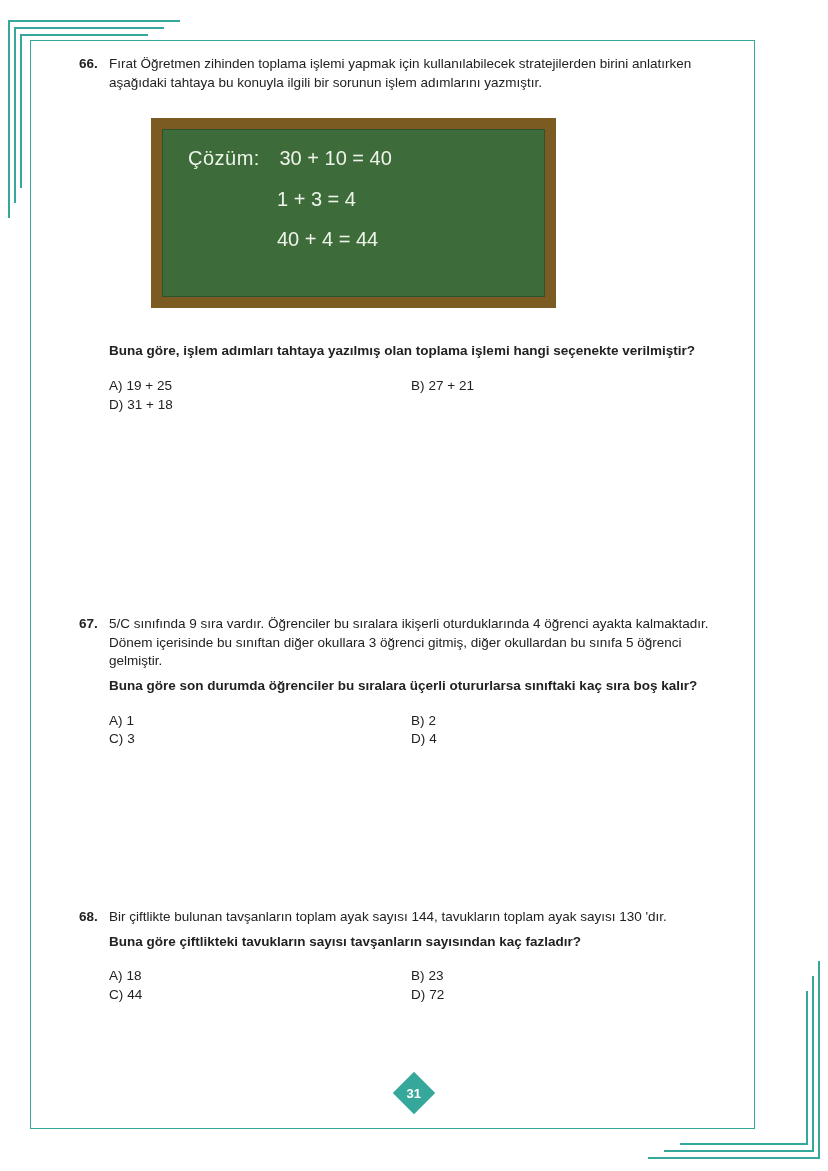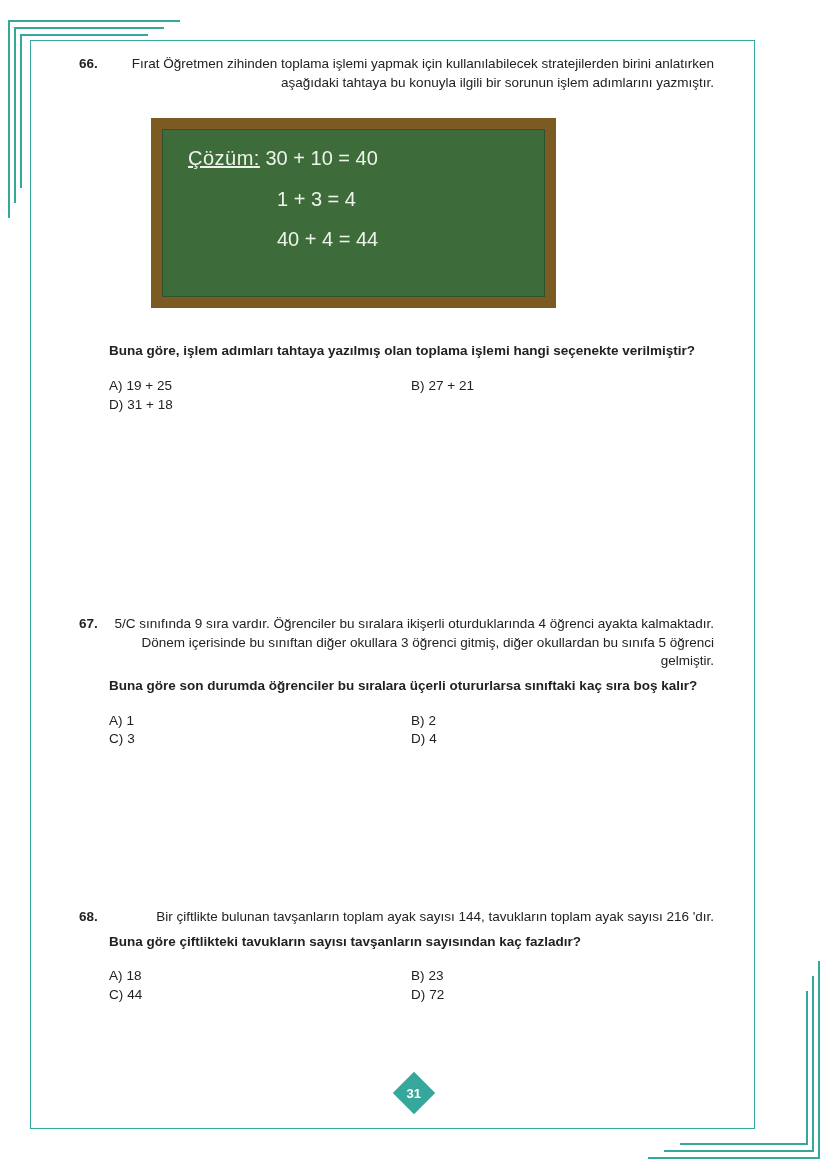--- a/index.html
+++ b/index.html
@@ -36,21 +36,21 @@
     line-height:1.38;
   }
 
   .question { position:relative; }
   .q-row { display:flex; }
   .q-num {
     font-weight:bold;
     width:30px;
     flex:0 0 30px;
   }
-  .q-body { flex:1;text-align:right; }
+  .q-body { flex:1; }
   .q-prompt {
     font-weight:bold;
     margin-left:30px;
     margin-top:8px;
   }
 
   
   .board {
     margin-left:72px;
     margin-top:26px;
@@ -58,21 +58,21 @@
     height:190px;
     background:#3d6b3a;
     border:11px solid #7b5b21;
     box-shadow: inset 0 0 0 1px #2e5230;
     color:#eef4ea;
     padding:16px 0 0 26px;
     font-size:20px;
   }
   .board-line { margin-bottom:13px; }
   .board-label {
-    text-decoration:underline;
+    margin-right:14px;
     letter-spacing:0.5px;
   }
   .board-indent { margin-left:89px; }
 
   
   .options {
     display:grid;
     grid-template-columns:302px auto;
     margin-left:30px;
     margin-top:16px;
@@ -171,21 +171,21 @@
         <div class="option">
           <span class="opt-label">D)</span><span>4</span>
         </div>
       </div>
     </section>
 
     <section class="question sec-68">
       <div class="q-row">
         <span class="q-num">68.</span>
         <div class="q-body">
-          <p class="q-text">Bir çiftlikte bulunan tavşanların toplam ayak sayısı 144, tavukların toplam ayak sayısı 216 'dır.</p>
+          <p class="q-text">Bir çiftlikte bulunan tavşanların toplam ayak sayısı 144, tavukların toplam ayak sayısı 130 'dır.</p>
         </div>
       </div>
       <p class="q-prompt">Buna göre çiftlikteki tavukların sayısı tavşanların sayısından kaç fazladır?</p>
       <div class="options">
         <div class="option">
           <span class="opt-label">A)</span><span>18</span>
         </div>
         <div class="option">
           <span class="opt-label">B)</span><span>23</span>
         </div>

